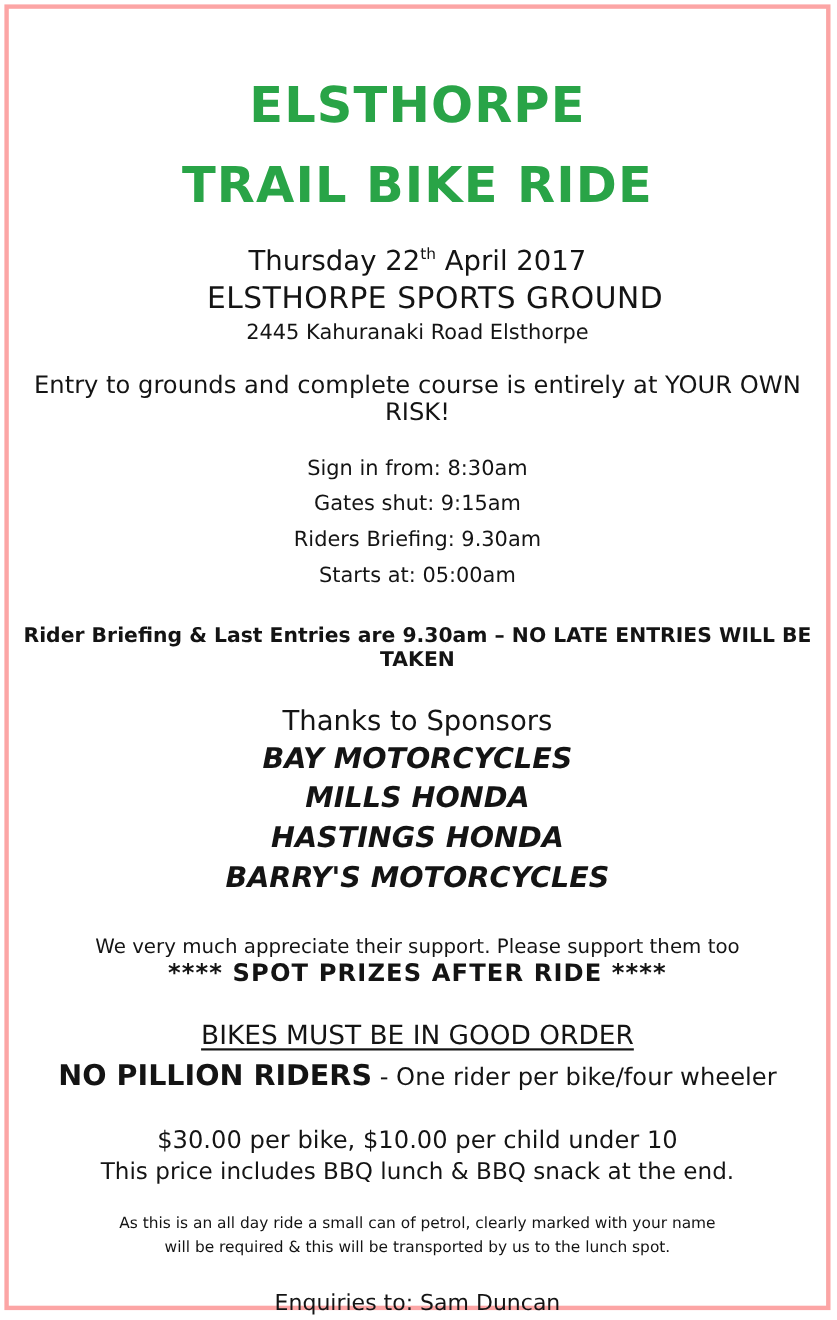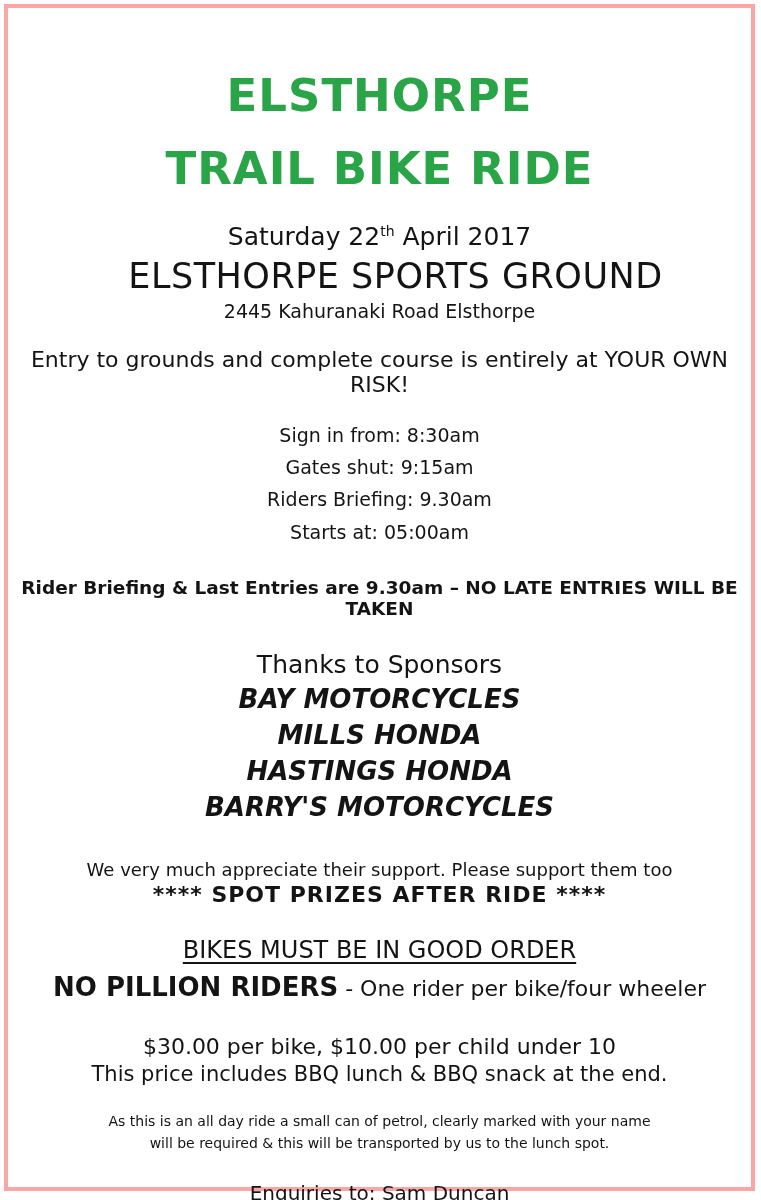--- a/index.html
+++ b/index.html
@@ -38,21 +38,21 @@
     margin-top: 16px;
     font-size: 25px;
   }
   .date-line sup {
     font-size: 14px;
     vertical-align: super;
     line-height: 0;
   }
   .venue {
     margin-top: 5px;
-    font-size: 35px;
+    font-size: 27px;
     letter-spacing: 0.5px;
     margin-left: 32px;
   }
   .address {
     margin-top: 4px;
     font-size: 19px;
   }
   .risk {
     margin-top: 25px;
     font-size: 22px;
@@ -125,21 +125,21 @@
 </head>
 <body>
 
 <div class="flyer">
 
   <div class="title">
     <div>ELSTHORPE</div>
     <div>TRAIL BIKE RIDE</div>
   </div>
 
-  <div class="date-line"><span>Saturday 22</span><sup>th</sup><span> April 2017</span></div>
+  <div class="date-line"><span>Thursday 22</span><sup>th</sup><span> April 2017</span></div>
 
   <div class="venue">ELSTHORPE SPORTS GROUND</div>
   <div class="address">2445 Kahuranaki Road Elsthorpe</div>
 
   <div class="risk">Entry to grounds and complete course is entirely at YOUR OWN RISK!</div>
 
   <div class="schedule">
     <div>Sign in from: 8:30am</div>
     <div>Gates shut: 9:15am</div>
     <div>Riders Briefing: 9.30am</div>

